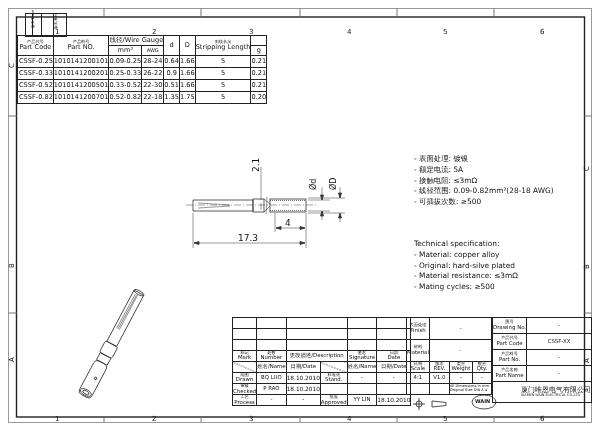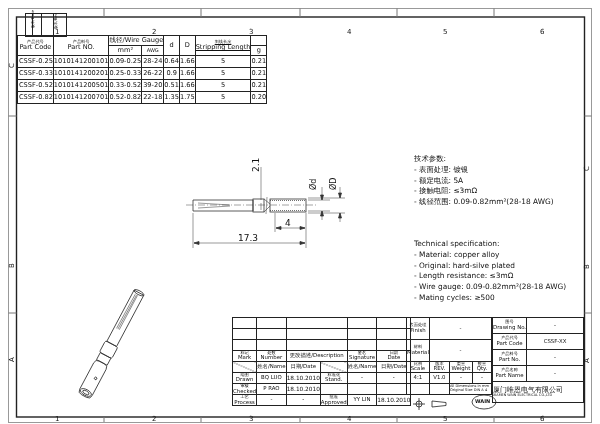--- a/index.html
+++ b/index.html
@@ -145,21 +145,21 @@
 </div>
 
 <table class="ptab" style="left:17px;top:35px;width:250px;">
   <tbody>
       <tr class="h1">
     <td rowspan="2" style="width:34px;"><span class="cn">产品代号</span><span>Part Code</span></td>
     <td rowspan="2" style="width:47px;"><span class="cn">产品料号</span><span>Part NO.</span></td>
     <td colspan="2">线径/Wire Gauge</td>
     <td rowspan="2" style="width:14px;">d</td>
     <td rowspan="2" style="width:14px;">D</td>
-    <td rowspan="2" style="width:42px;text-decoration:underline;"><span class="cn">剥线长度</span><span>Stripping Length</span></td>
+    <td rowspan="2" style="width:42px;"><span class="cn">剥线长度</span><span>Stripping Length</span></td>
     <td style="width:30px;font-size:5.4px;"></td>
   </tr>
   <tr class="h2">
     <td style="width:29px;">mm²</td>
     <td style="width:21px;font-size:5px;">AWG</td>
     <td>g</td>
   </tr>
   <tr>
     <td style="text-align:left;padding-left:1px;">CSSF-0.25</td>
     <td>1010141200101</td>
@@ -177,21 +177,21 @@
     <td>26-22</td>
     <td>0.9</td>
     <td>1.66</td>
     <td>5</td>
     <td>0.21</td>
   </tr>
   <tr>
     <td style="text-align:left;padding-left:1px;">CSSF-0.52</td>
     <td>1010141200501</td>
     <td>0.33-0.52</td>
-    <td>39-20</td>
+    <td>22-30</td>
     <td>0.51</td>
     <td>1.66</td>
     <td>5</td>
     <td>0.21</td>
   </tr>
   <tr>
     <td style="text-align:left;padding-left:1px;">CSSF-0.82</td>
     <td>1010141200701</td>
     <td>0.52-0.82</td>
     <td>22-18</td>
@@ -203,32 +203,31 @@
 </tbody>
   </table>
 
 <div class="t" style="left:238px;top:234px;font-size:9px;">17.3</div>
 <div class="t" style="left:285px;top:219px;font-size:9px;">4</div>
 <div class="t" style="left:252px;top:172px;font-size:9px;transform:rotate(-90deg);transform-origin:left top;">2.1</div>
 <div class="t" style="left:310px;top:190px;font-size:8px;transform:rotate(-90deg);transform-origin:left top;">Ød</div>
 <div class="t" style="left:330px;top:190px;font-size:8px;transform:rotate(-90deg);transform-origin:left top;">ØD</div>
 
 <div class="spec" style="left:414px;top:154px;">
-  <div>技术参数:</div>
   <div>- 表面处理: 镀银</div>
   <div>- 额定电流: 5A</div>
   <div>- 接触电阻: ≤3mΩ</div>
   <div>- 线径范围: 0.09-0.82mm²(28-18 AWG)</div>
+  <div>- 可插拔次数: ≥500</div>
 </div>
 <div class="spec" style="left:414px;top:239px;">
   <div>Technical specification:</div>
   <div>- Material: copper alloy</div>
   <div>- Original: hard-silve plated</div>
-  <div>- Length resistance: ≤3mΩ</div>
-  <div>- Wire gauge: 0.09-0.82mm²(28-18 AWG)</div>
+  <div>- Material resistance: ≤3mΩ</div>
   <div>- Mating cycles: ≥500</div>
 </div>
 
 <table class="tb" style="left:232px;top:317px;width:174px;">
   <tbody>
       <tr style="height:11px;">
         <td style="width:19px;"></td>
         <td style="width:18px;"></td>
         <td colspan="2"></td>
         <td style="width:33px;"></td>
@@ -335,20 +334,20 @@
   </tr>
   <tr style="height:16px;">
     <td><span class="cn">产品料号</span><span>Part No.</span></td>
     <td class="big">-</td>
   </tr>
   <tr style="height:16px;">
     <td><span class="cn">产品名称</span><span>Part Name</span></td>
     <td class="big">-</td>
   </tr>
   <tr style="height:21px;">
-    <td colspan="2" style="text-align:left;">
+    <td colspan="2" style="text-align:left;padding-left:28px;">
       <span style="display:block;font-size:7px;">厦门唯恩电气有限公司</span>
       <span style="display:block;font-size:3.4px;">XIAMEN WAIN ELECTRICAL CO.,LTD</span>
     </td>
   </tr>
 </tbody>
   </table>
 <div class="t" style="left:475px;top:399px;font-size:5px;font-weight:bold;">WAIN</div>
 
 </body></html>

